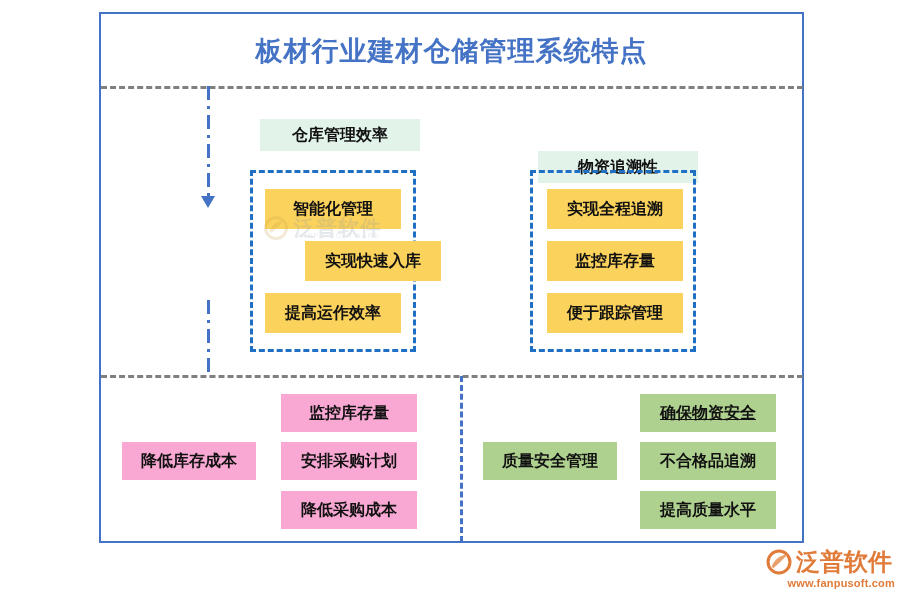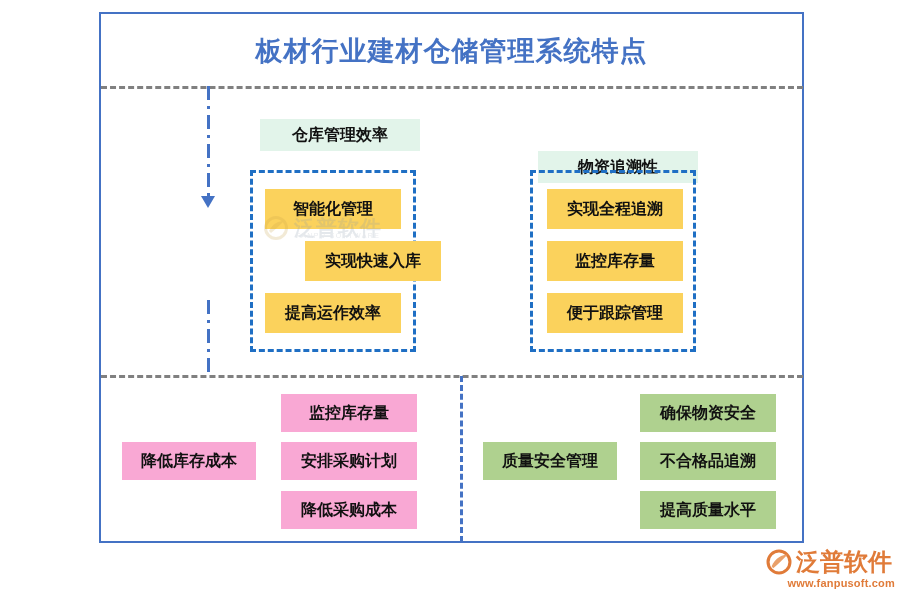--- a/index.html
+++ b/index.html
@@ -183,21 +183,21 @@
   <div class="box yellow" style="left:547px; top:293px; width:136px; height:40px;">便于跟踪管理</div>
 
   <div class="box lav" style="left:122px; top:442px; width:134px; height:38px;">降低库存成本</div>
 
   <div class="box lav" style="left:281px; top:394px; width:136px; height:38px;">监控库存量</div>
   <div class="box lav" style="left:281px; top:442px; width:136px; height:38px;">安排采购计划</div>
   <div class="box lav" style="left:281px; top:491px; width:136px; height:38px;">降低采购成本</div>
 
   <div class="box green" style="left:483px; top:442px; width:134px; height:38px;">质量安全管理</div>
 
-  <div class="box green" style="left:640px; top:394px; width:136px; height:38px;">确保物资安全</div>
+  <div class="box green" style="left:640px; top:394px; width:136px; height:38px;text-decoration:underline;">确保物资安全</div>
   <div class="box green" style="left:640px; top:442px; width:136px; height:38px;">不合格品追溯</div>
   <div class="box green" style="left:640px; top:491px; width:136px; height:38px;">提高质量水平</div>
 
   <div class="logo">
     <div class="logo-row">
       <svg class="logo-mark" viewBox="0 0 28 28">
         <path d="M14 1.5 A12.5 12.5 0 1 0 14 26.5 A12.5 12.5 0 1 0 14 1.5 Z
                  M14 4.6 A9.4 9.4 0 1 1 14 23.4 A9.4 9.4 0 1 1 14 4.6 Z" fill="#E07B39"></path>
         <path d="M6.6 18.2 C10.5 9.4 17.2 6.6 22.6 6.4 C18.2 11.2 13.4 15.6 8.2 20.2 Z" fill="#E9A06A"></path>
       </svg>

